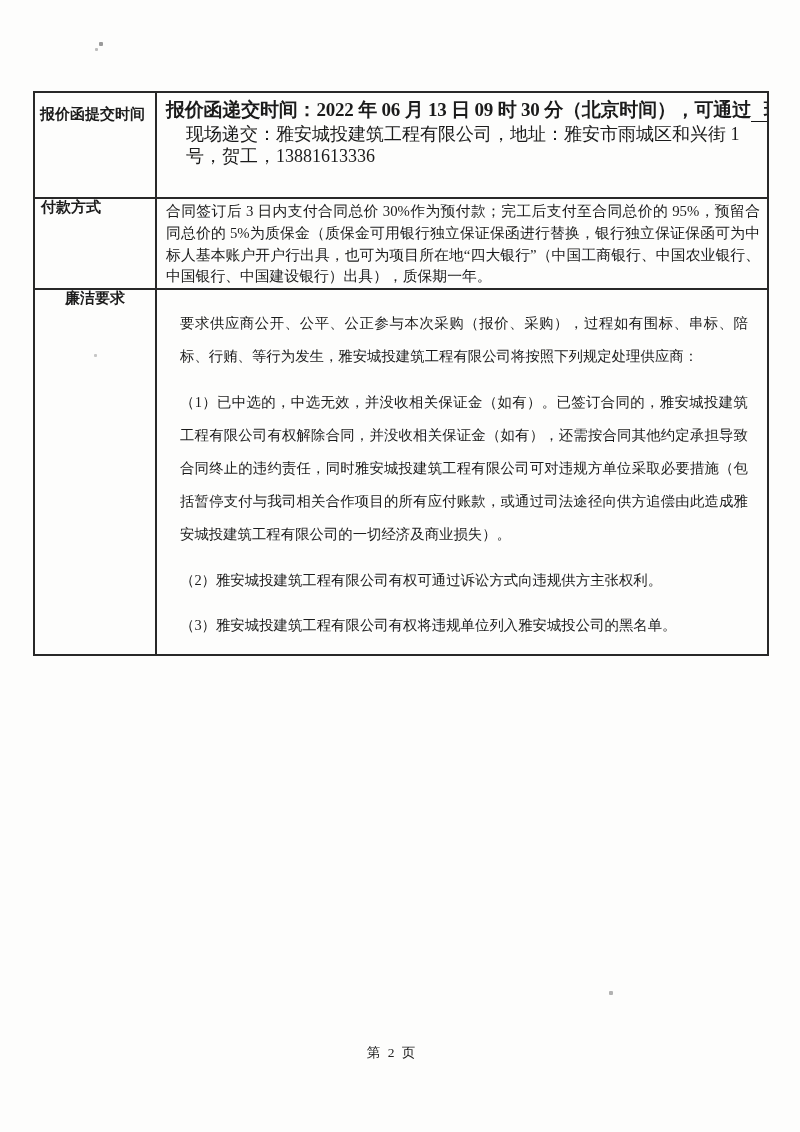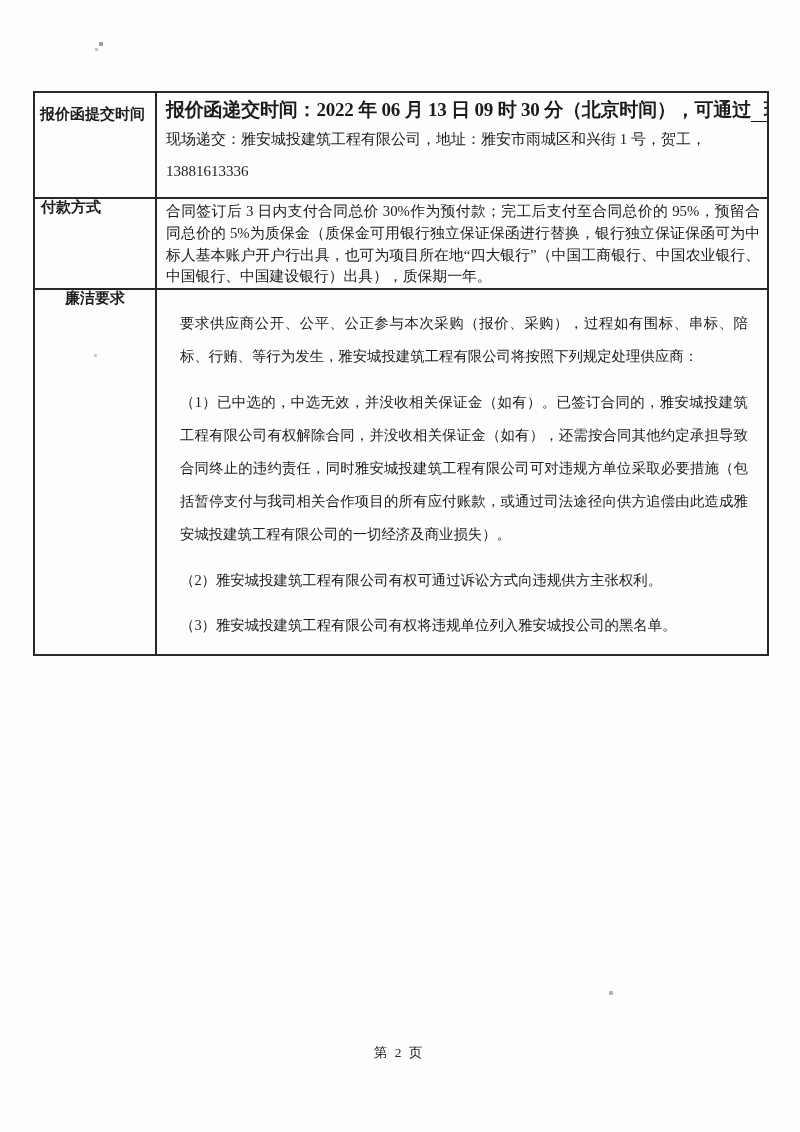--- a/index.html
+++ b/index.html
@@ -64,22 +64,23 @@
     white-space: nowrap;
     letter-spacing: -0.2px;
   }
   .underline-fill {
     display: inline-block;
     border-bottom: 1.5px solid #151515;
     padding: 0 16px 1px 13px;
     line-height: 21px;
   }
   .line2 {
-    font-size: 15px;
-    line-height: 32px;
+    font-size: 18px;
+    line-height: 22px;
+    margin-left: 20px;
   }
 
   .cc2 {
     padding: 2px 7px 0 9px;
     font-size: 14.8px;
     line-height: 21.8px;
     text-align: justify;
     font-weight: 500;
     border-radius: 15px;
   }
@@ -89,21 +90,21 @@
     font-size: 14.4px;
     line-height: 33.2px;
     text-align: justify;
   }
   .cc3 p { margin: 12px; }
 
   
   .footer {
     position: absolute;
     top: 1044px;
-    left: 13px;
+    left: 6px;
     width: 772px;
     text-align: center;
     font-size: 13.5px;
     letter-spacing: 2px;
     color: #222;
   }
 </style>
 </head>
 <body>
 

